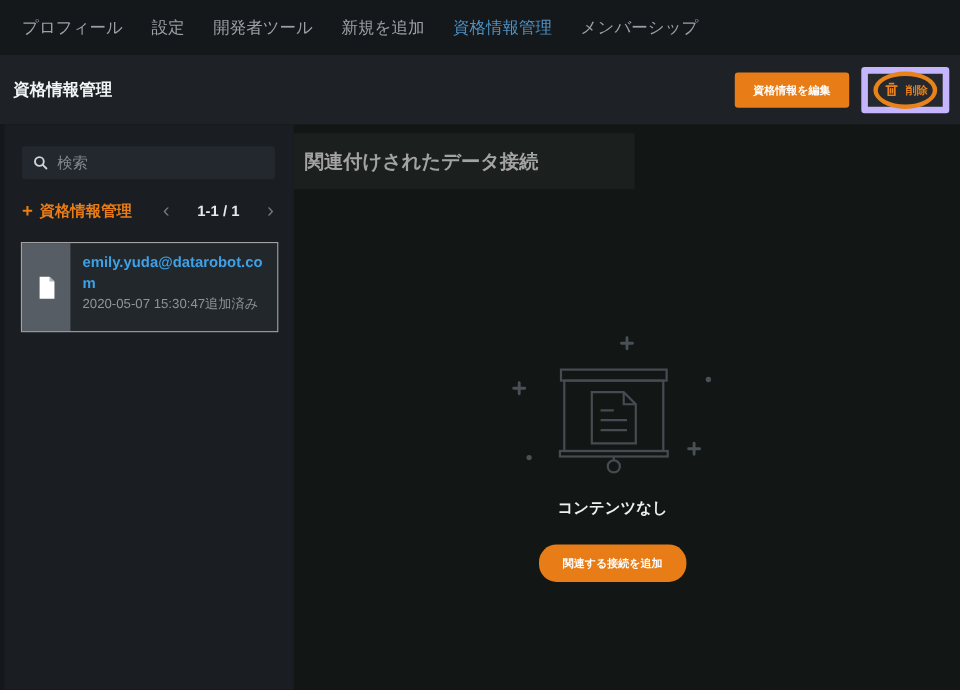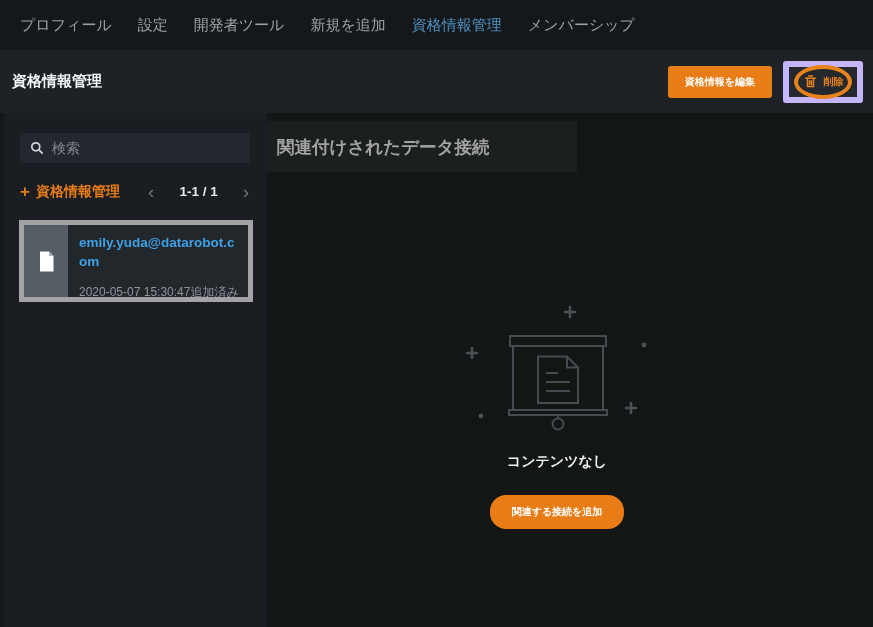--- a/index.html
+++ b/index.html
@@ -68,32 +68,32 @@
     color:#e87c16; font-size:14px; font-weight:bold; cursor:pointer;
     display:flex; align-items:center; gap:6px;
   }
   .add-new .plus { font-size:17px; font-weight:bold; line-height:1; }
   .pagination { margin-left:auto; display:flex; align-items:center; gap:23px; }
   .page-chevron { color:#71777c; font-size:19px; line-height:1; cursor:pointer; padding:0 2px; }
   .page-count { color:#e6e9eb; font-size:13.5px; font-weight:bold; }
 
   .cred-item {
     margin:19px 14px 0 15px; height:82px; background:#22272c;
-    border:5px solid #a3a3a3; display:flex; cursor:pointer; overflow:hidden;
+    border:1px solid #a3a3a3; display:flex; cursor:pointer; overflow:hidden;
   }
   .cred-icon-tile {
     width:44px; flex:none; background:#575d64; display:flex;
     align-items:center; justify-content:center;
   }
   .cred-body { padding:9px 10px 0 11px; min-width:0; }
   .cred-title {
     color:#3ea1e6; font-size:13.5px; font-weight:bold; line-height:1.4;
     word-break:break-all;
   }
-  .cred-sub { color:#8e949a; font-size:12px; margin-top:12px; white-space:nowrap; }
+  .cred-sub { color:#8e949a; font-size:12px; margin-top:0; white-space:nowrap; }
 
   
   .main-heading-block {
     margin-top:8px; width:310px; height:51px; background:#1b1f1e;
     display:flex; align-items:center; padding-left:10px;
   }
   .main-heading { font-size:17.5px; font-weight:bold; color:#a3a3a3; }
 
   .empty-state {
     width:100%; display:flex; flex-direction:column; align-items:center;

